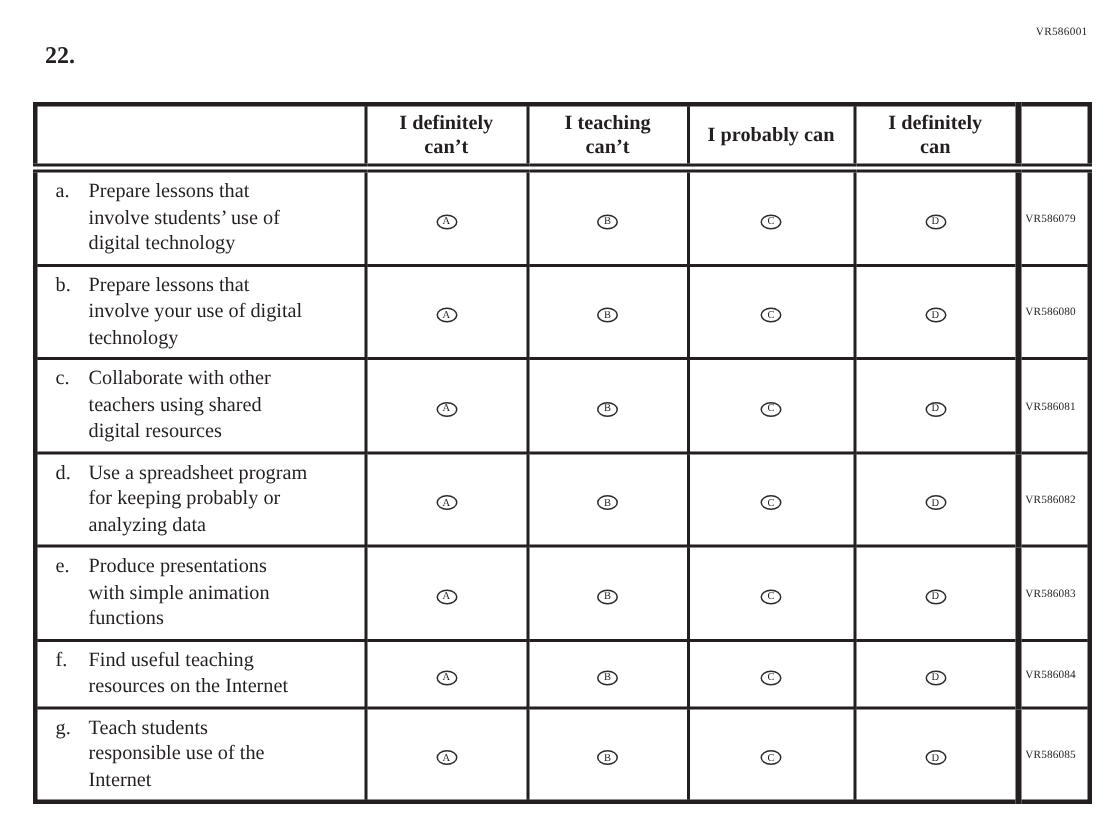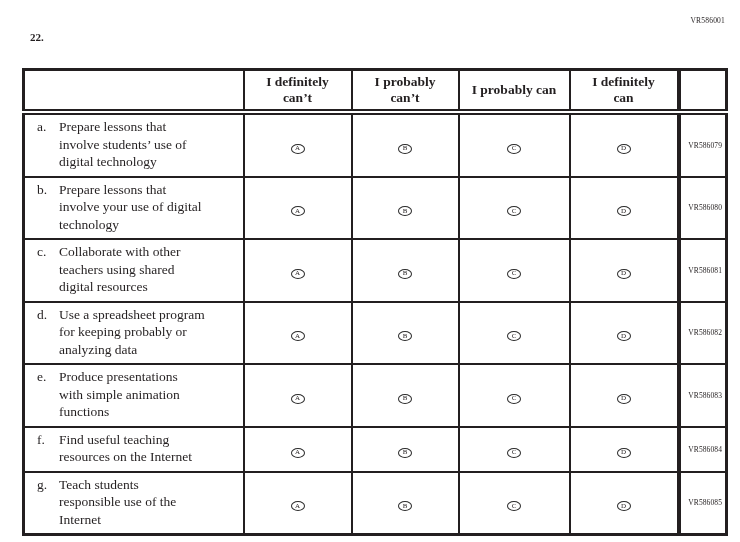--- a/index.html
+++ b/index.html
@@ -20,21 +20,21 @@
     top: 16px;
     right: 15px;
     font-size: 7.5px;
     letter-spacing: 0.2px;
     text-align: right;
   }
   .question {
     display: flex;
     margin: 28px 0 0 30px;
     width: 660px;
-    font-size: 11px;
+    font-size: 16px;
     line-height: 19px;
   }
   .qnum {
     font-weight: bold;
     width: 27px;
     flex: none;
   }
   .qtext {
     white-space: pre-line;
   }
@@ -92,21 +92,21 @@
     align-items: center;
     justify-content: center;
     cursor: pointer;
   }
   .bubble-letter {
     font-size: 7px;
     line-height: 1;
   }
   td.code-cell {
     font-size: 7.5px;
-    text-align: right;
+    text-align: left;
     vertical-align: middle;
     padding: 0 3px;
     letter-spacing: 0.1px;
   }
 </style>
 </head>
 <body>
 
 <div class="form-code">VR586001</div>
 
@@ -121,21 +121,21 @@
     <col style="width:107px">
     <col style="width:111px">
     <col style="width:109px">
     <col style="width:48px">
   </colgroup>
   <thead>
     <tr>
       <th class="label-col"></th>
       <th>I definitely
 can’t</th>
-      <th>I probably
+      <th>I teaching
 can’t</th>
       <th>I probably can</th>
       <th>I definitely
 can</th>
       <th class="code-col"></th>
     </tr>
   </thead>
   <tbody>
       <tr>
     <td class="task-cell">

